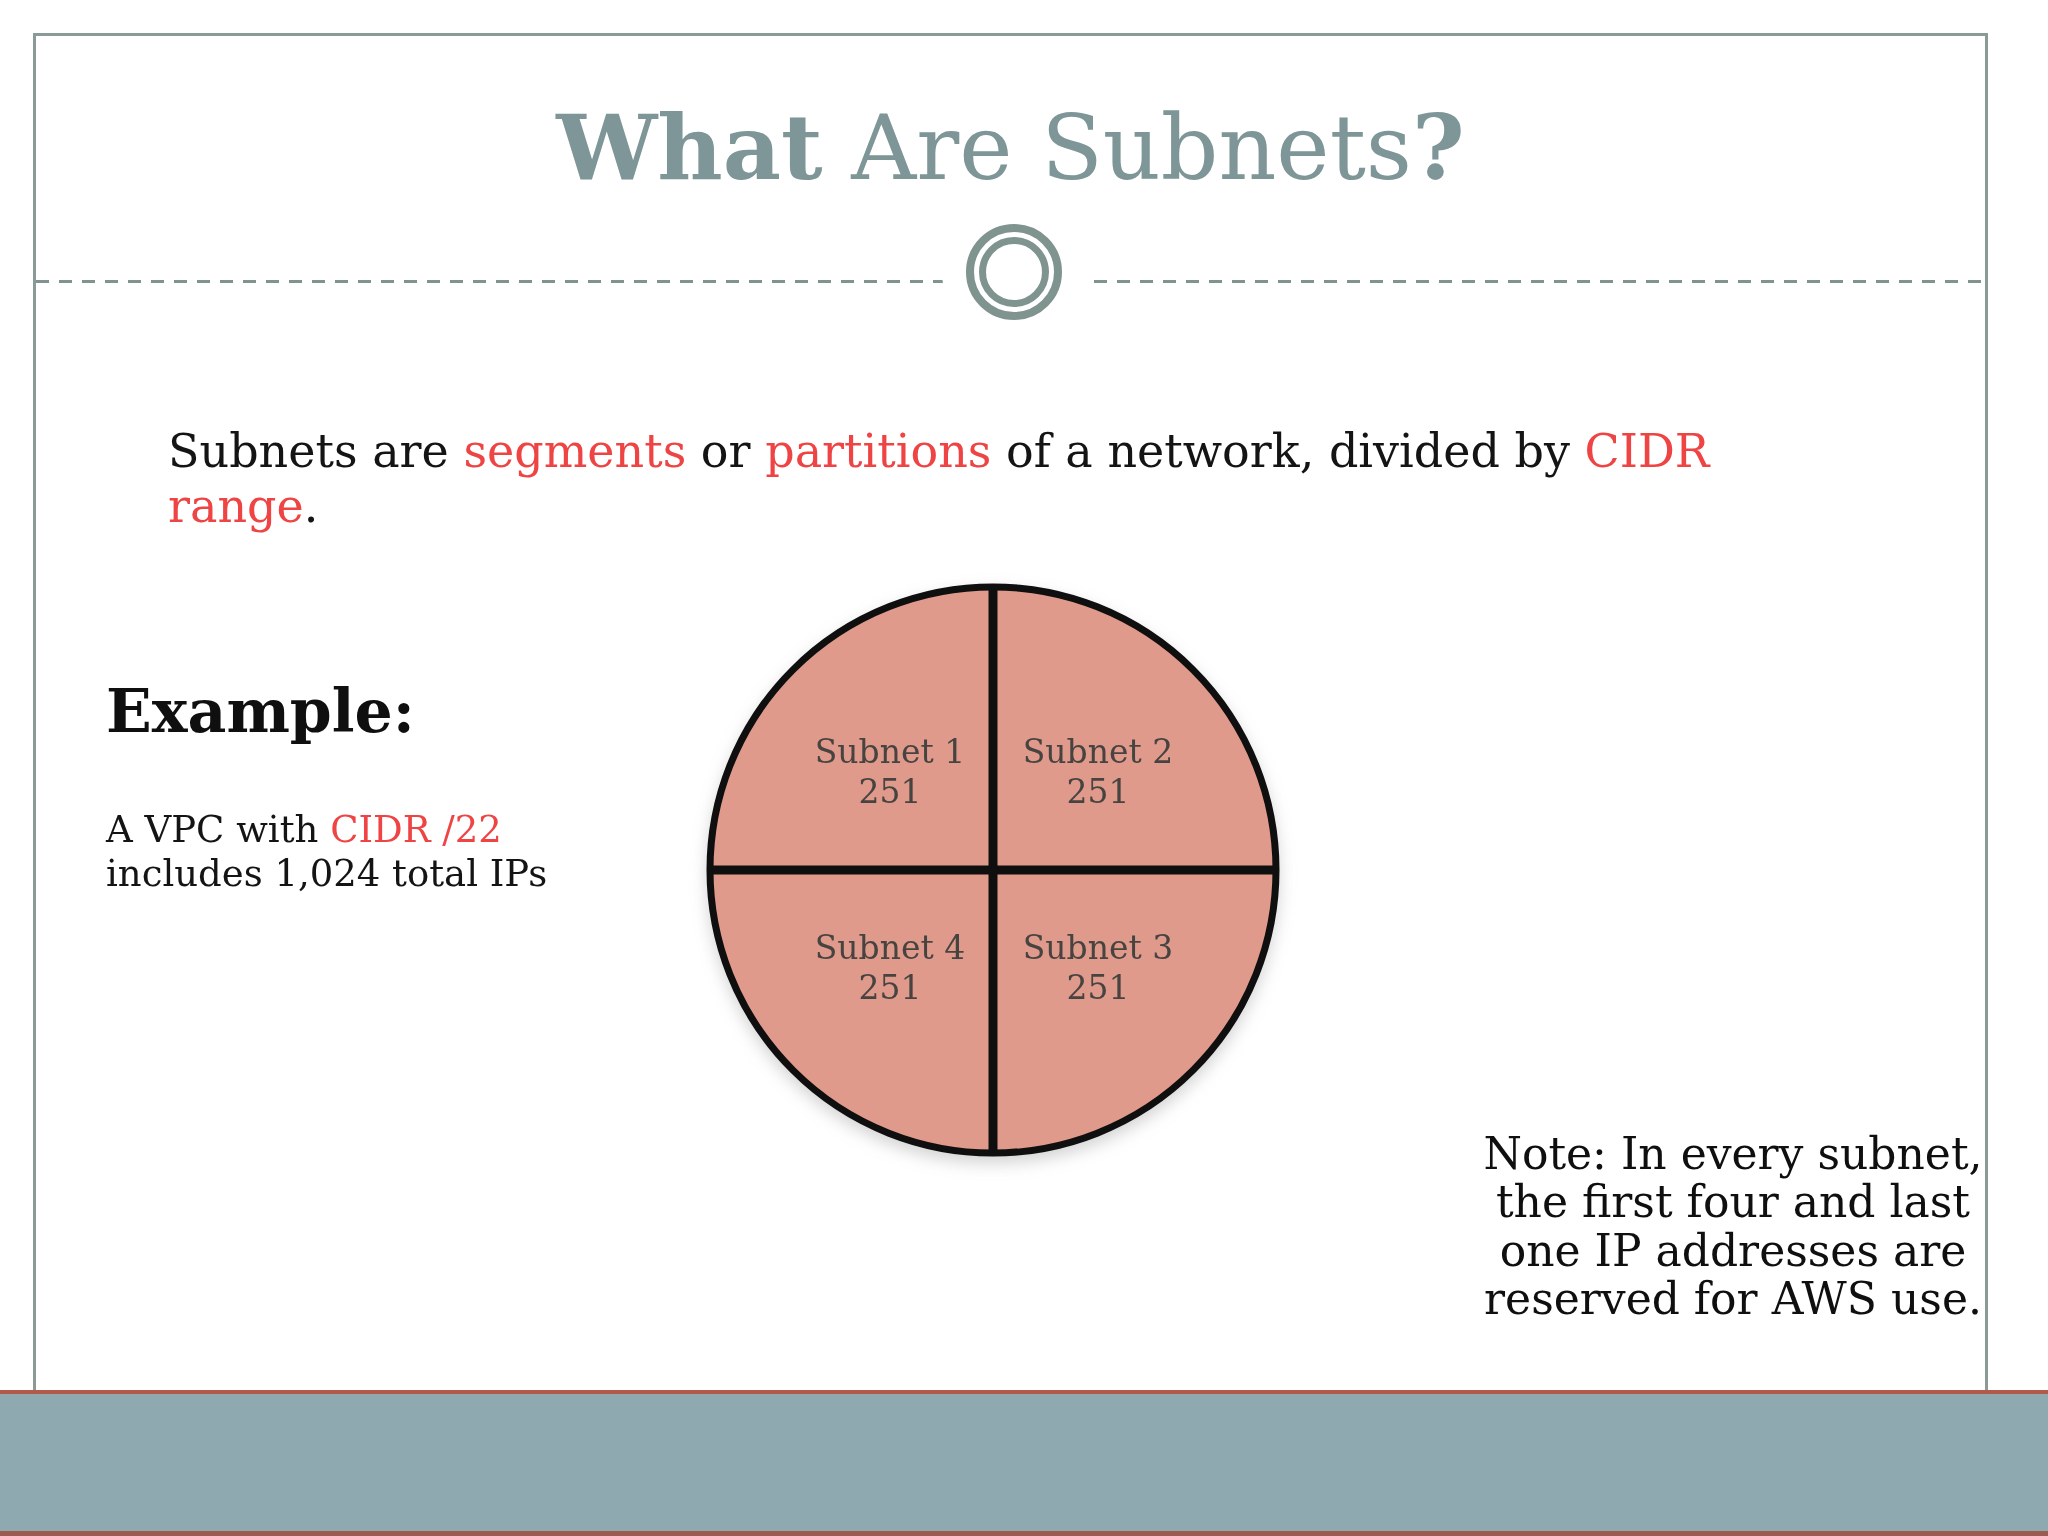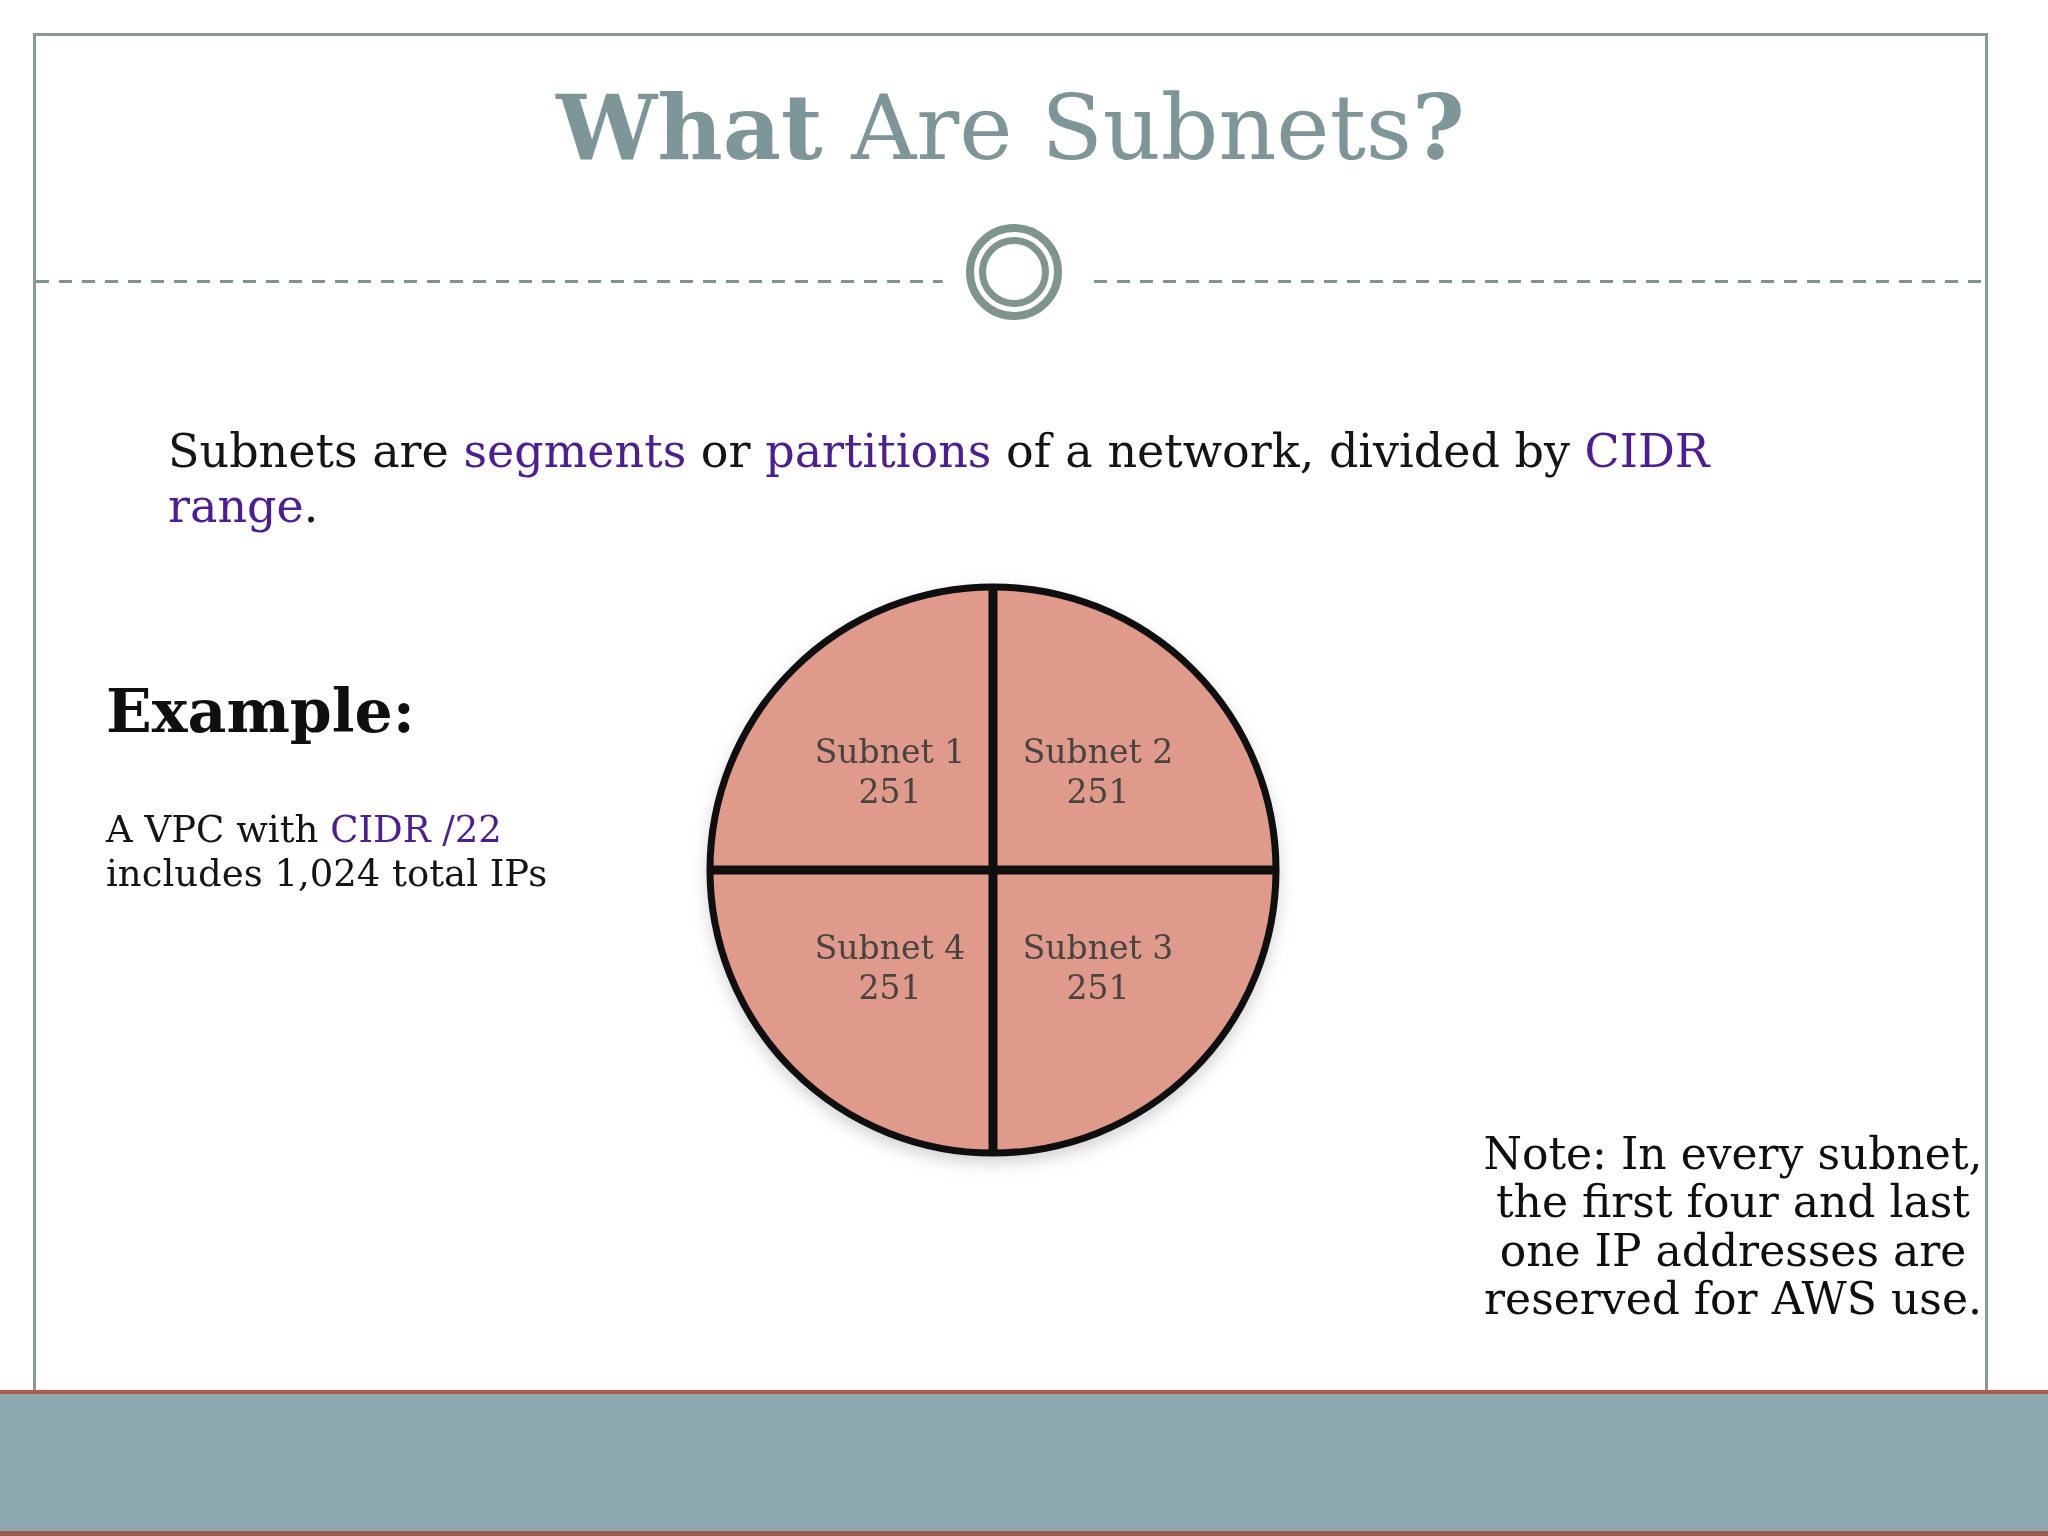--- a/index.html
+++ b/index.html
@@ -12,21 +12,21 @@
   #slide { position:absolute; inset:0; background:#ffffff; }
 
   
   .frame {
     position:absolute; left:33px; top:33px; width:1955px; height:1357px;
     border:3px solid #8A9B97; border-bottom:none; background:transparent;
   }
 
   
   .title {
-    position:absolute; left:33px; top:80px; width:1955px;
+    position:absolute; left:33px; top:100px; width:1955px;
     text-align:center; font-size:90px; line-height:1.05;
     color:#7E9697; font-weight:normal;
   }
   .title .bold { font-weight:bold; }
 
   
   .divider {
     position:absolute; left:36px; top:280px; width:1949px; height:3px;
     background:repeating-linear-gradient(90deg,#7F948F 0 13px,transparent 13px 23px);
   }
@@ -38,21 +38,21 @@
   .ornament::after {
     content:""; position:absolute; inset:5px;
     border:7px solid #7F948F; border-radius:50%;
   }
 
   
   .intro {
     position:absolute; left:168px; top:424px; width:1680px;
     font-size:46px; line-height:1.2; color:#141414;
   }
-  .hl { color:#4c1d95; }
+  .hl { color:#ef4444; }
 
   
   .example-heading {
     position:absolute; left:106px; top:676px;
     font-size:60px; font-weight:bold; color:#0f0f0f;
   }
   .example-body {
     position:absolute; left:106px; top:808px; width:520px;
     font-size:37px; line-height:1.2; color:#141414;
   }

